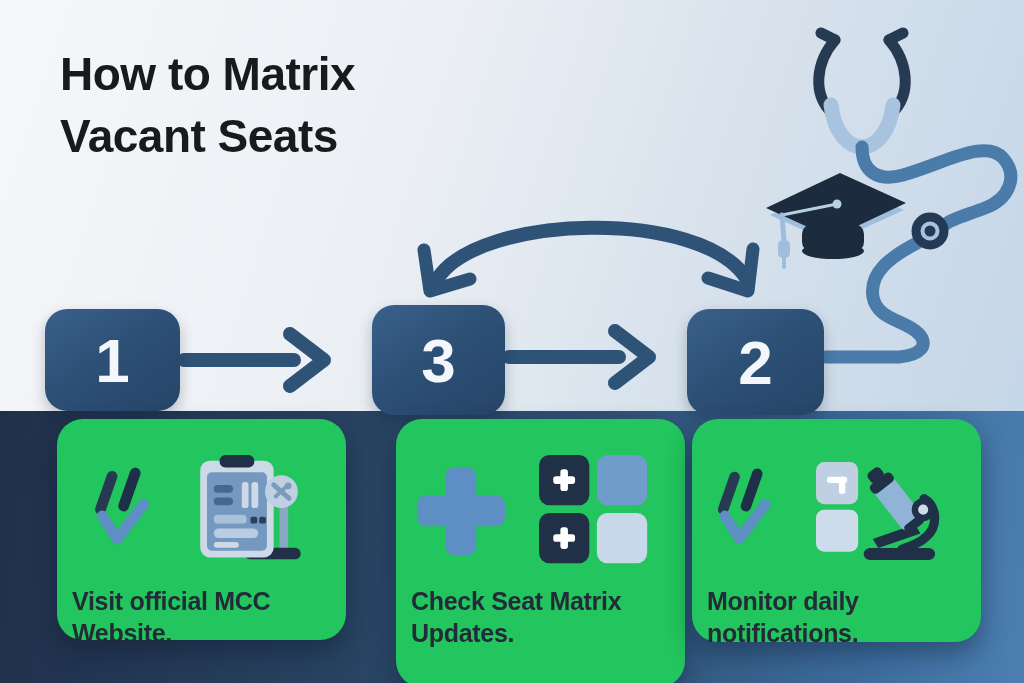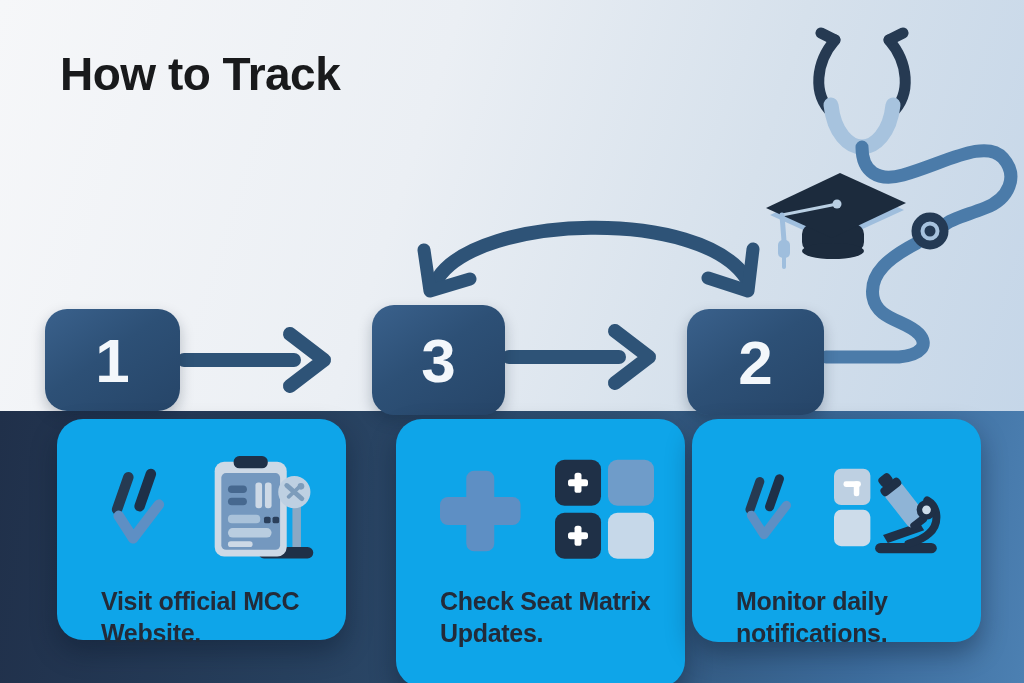--- a/index.html
+++ b/index.html
@@ -28,23 +28,23 @@
     font-size:46px;font-weight:800;color:#191a1c;line-height:1.34;letter-spacing:-.5px;
   }
   .badge{
     position:absolute;z-index:2;border-radius:22px;
     background:linear-gradient(145deg,#3a618c 0%,#2d5076 45%,#264568 100%);
     box-shadow:0 6px 14px rgba(12,26,46,.25);
     display:flex;align-items:center;justify-content:center;
   }
   .badge-num{font-size:62px;font-weight:800;color:#f3f7fb;}
   .card{
-    position:absolute;z-index:2;background:#0ea5e9;border-radius:26px;
+    position:absolute;z-index:2;background:#22c55e;border-radius:26px;
     box-shadow:0 12px 26px rgba(8,20,40,.38);
-    padding:24px 28px 0 44px;box-sizing:border-box;
+    padding:24px 28px 0 15px;box-sizing:border-box;
   }
   .card-icons{height:128px;display:flex;align-items:center;justify-content:center;gap:34px;margin-top:4px;}
   .card-label{
     margin-top:10px;font-size:25px;font-weight:700;color:#232b39;
     line-height:1.28;letter-spacing:-.3px;
   }
 </style>
 </head>
 <body>
 
@@ -91,21 +91,22 @@
     </g>
 
     <g fill="none" stroke="#2e5377" stroke-linecap="round" stroke-linejoin="round">
       <line x1="509" y1="357" x2="619" y2="357" stroke-width="14"></line>
       <path d="M615,331 L649,357 L615,383" stroke-width="14"></path>
     </g>
   </svg>
 
 
   <div class="title">
-    <div>How to Track</div>
+    <div>How to Matrix</div>
+    <div>Vacant Seats</div>
   </div>
 
   <div class="badge" style="left:45px;top:309px;width:135px;height:102px;">
     <span class="badge-num">1</span>
   </div>
   <div class="badge" style="left:372px;top:305px;width:133px;height:110px;">
     <span class="badge-num">3</span>
   </div>
   <div class="badge" style="left:687px;top:309px;width:137px;height:106px;">
     <span class="badge-num">2</span>

